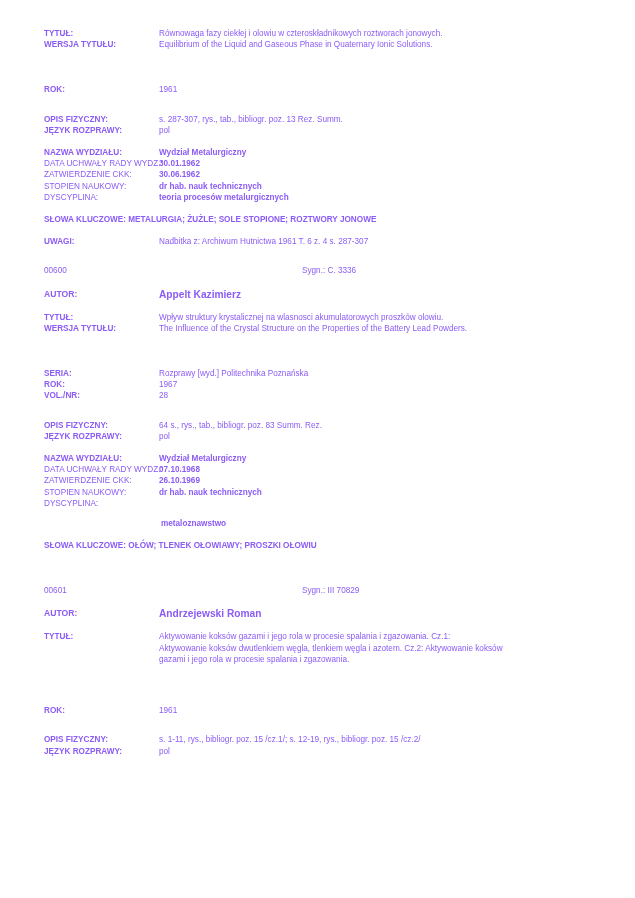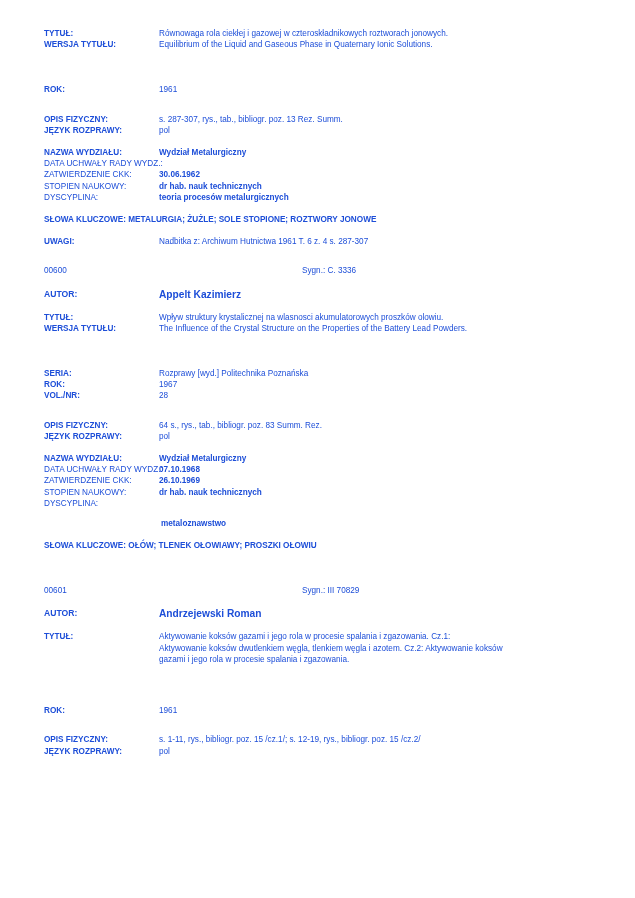--- a/index.html
+++ b/index.html
@@ -8,21 +8,21 @@
     background: #b8b8b8;
   }
   .page {
     width: 635px;
     height: 898px;
     background: #ffffff;
     position: relative;
     margin: 0 auto;
     box-sizing: border-box;
     font-family: "Liberation Sans", sans-serif;
-    color: #1d4ed8;
+    color: #8b5cf6;
     overflow: hidden;
   }
   .content {
     position: absolute;
     left: 44px;
     top: 28px;
     width: 548px;
   }
   .rec { margin: 0; }
   .row {
@@ -80,21 +80,21 @@
 </style>
 </head>
 <body>
 
 <div class="page">
   <div class="content">
 
     <div class="rec">
       <div class="row">
         <div class="lbl">TYTUŁ:</div>
-        <div class="val">Równowaga rola ciekłej i gazowej w czteroskładnikowych roztworach jonowych.</div>
+        <div class="val">Równowaga fazy ciekłej i olowiu w czteroskładnikowych roztworach jonowych.</div>
       </div>
       <div class="row">
         <div class="lbl">WERSJA TYTUŁU:</div>
         <div class="val">Equilibrium of the Liquid and Gaseous Phase in Quaternary Ionic Solutions.</div>
       </div>
 
       <div class="spacer-lg"></div>
 
       <div class="row">
         <div class="lbl">ROK:</div>
@@ -113,20 +113,21 @@
       </div>
 
       <div class="spacer-sm"></div>
 
       <div class="row">
         <div class="lbl">NAZWA WYDZIAŁU:</div>
         <div class="val bold">Wydział Metalurgiczny</div>
       </div>
       <div class="row">
         <div class="lbl plain">DATA UCHWAŁY RADY WYDZ.:</div>
+        <div class="val bold">30.01.1962</div>
       </div>
       <div class="row">
         <div class="lbl plain">ZATWIERDZENIE CKK:</div>
         <div class="val bold">30.06.1962</div>
       </div>
       <div class="row">
         <div class="lbl plain">STOPIEN NAUKOWY:</div>
         <div class="val bold">dr hab. nauk technicznych</div>
       </div>
       <div class="row">

